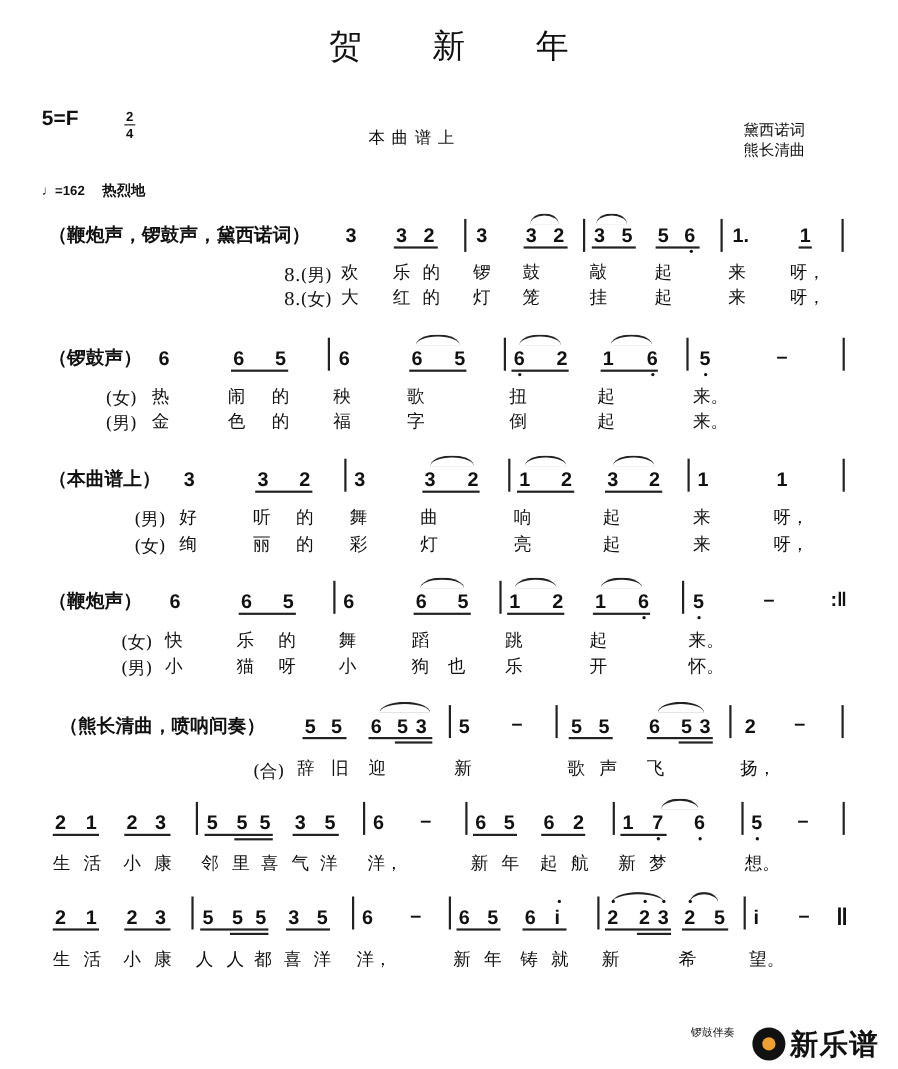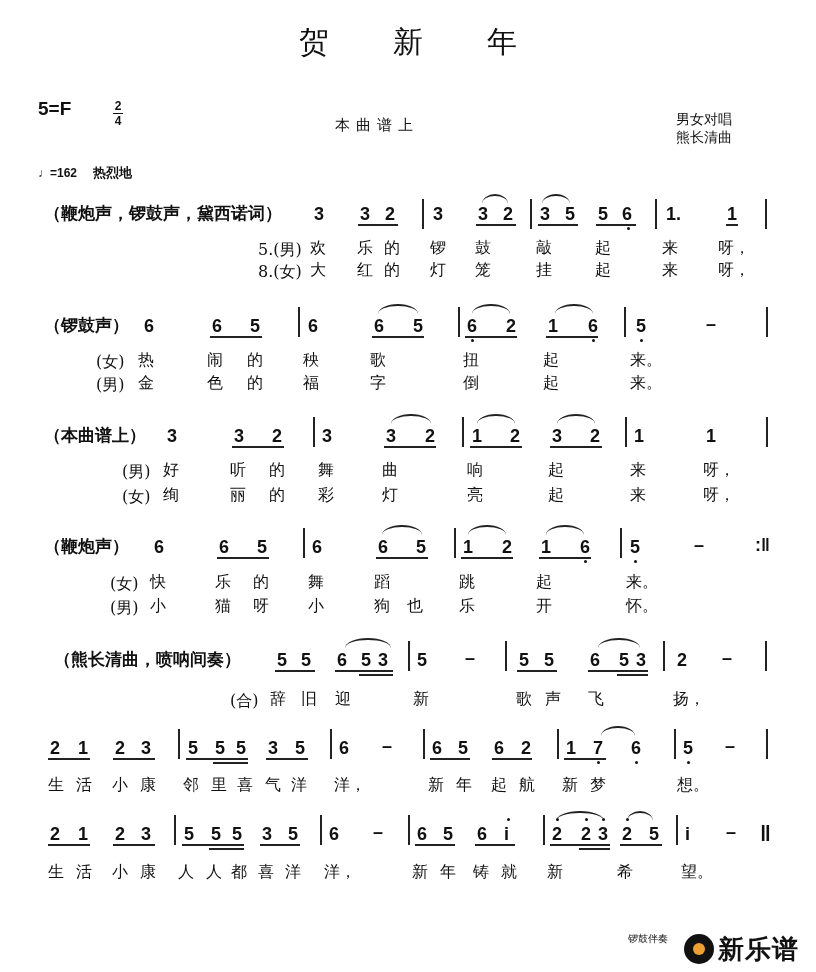--- a/index.html
+++ b/index.html
@@ -36,21 +36,21 @@
   <span>贺</span><span>新</span><span>年</span>
 </div>
 <div class="abs key">5=F</div>
 <div class="frac">
   <div>2</div>
   <div class="ln"></div>
   <div>4</div>
 </div>
 <div class="abs perf">本曲谱上</div>
 <div class="abs credit">
-  <div>男女对唱</div>
+  <div>黛西诺词</div>
   <div>熊长清曲</div>
 </div>
 <div class="abs tempo">
   <span>♩</span><span>=162</span><span class="mark">热烈地</span>
 </div>
 
 <div>
   <div class="abs cue" style="top:202px;left:44px;">（鞭炮声，锣鼓声，黛西诺词）</div>
   <span class="n" style="top:204px;left:314px">3</span>
   <span class="n" style="top:204px;left:360px">3</span>
@@ -70,21 +70,21 @@
   <span class="n" style="top:204px;left:598px">5</span>
   <span class="n" style="top:204px;left:622px">6</span>
   <div class="ul" style="top:224px;left:596px;width:40px"></div>
   <div class="dot-b" style="top:227px;left:627px"></div>
   <div class="bar" style="top:199px;left:655px"></div>
   <span class="n" style="top:204px;left:666px">1.</span>
   <span class="n" style="top:204px;left:727px">1</span>
   <div class="ul" style="top:224px;left:726px;width:12px"></div>
   <div class="bar" style="top:199px;left:765px"></div>
 
-  <span class="lc lyric-small" style="top:240px;left:258px">5.(男)</span>
+  <span class="lc lyric-small" style="top:240px;left:258px">8.(男)</span>
   <span class="lc" style="top:238px;left:310px">欢</span>
   <span class="lc" style="top:238px;left:357px">乐</span>
   <span class="lc" style="top:238px;left:384px">的</span>
   <span class="lc" style="top:238px;left:430px">锣</span>
   <span class="lc" style="top:238px;left:475px">鼓</span>
   <span class="lc" style="top:238px;left:536px">敲</span>
   <span class="lc" style="top:238px;left:595px">起</span>
   <span class="lc" style="top:238px;left:662px">来</span>
   <span class="lc" style="top:238px;left:718px">呀，</span>
 

